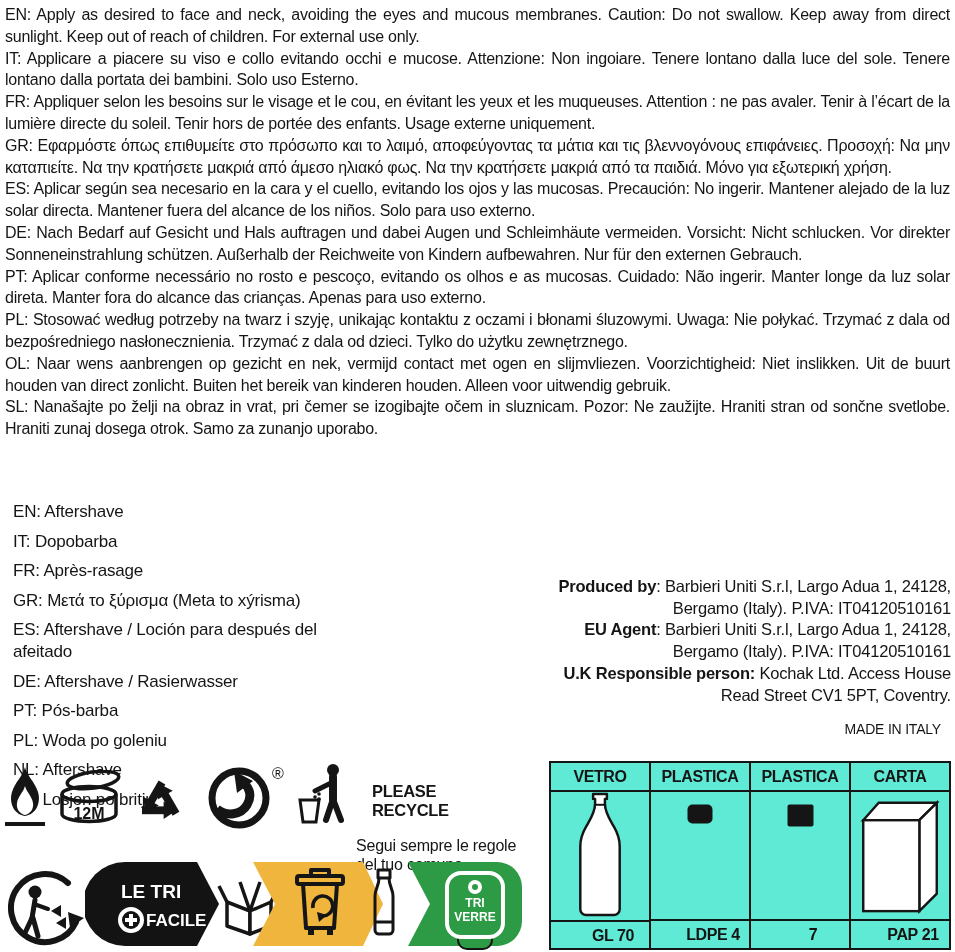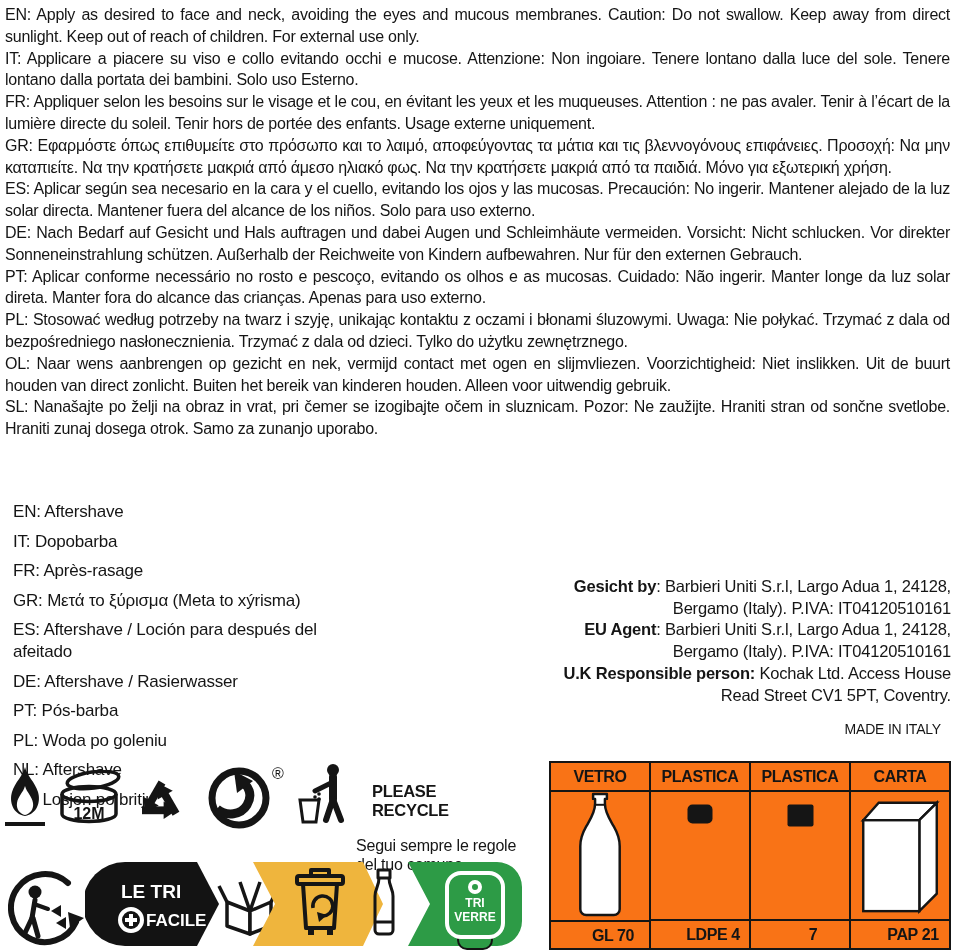--- a/index.html
+++ b/index.html
@@ -36,21 +36,21 @@
     font-size:14px;font-weight:normal;letter-spacing:-0.2px;
   }
   
   .abs{position:absolute;}
   .recycle-note{position:absolute;left:356px;top:766px;width:165px;}
   .recycle-note .rn-title{font-size:16.5px;font-weight:bold;letter-spacing:-0.3px;margin:16px;}
   .recycle-note .rn-body{font-size:16px;line-height:19px;letter-spacing:-0.2px;margin:2px 0 0 0;}
   
   .sort-table{
     position:absolute;left:549px;top:761px;width:402px;height:189px;
-    border:2.5px solid #151515;display:flex;box-sizing:border-box;background:#f97316;
+    border:2.5px solid #151515;display:flex;box-sizing:border-box;background:#5eead4;
   }
   .t-col{flex:1;display:flex;flex-direction:column;border-left:2.5px solid #151515;min-width:0;}
   .t-col:first-child{border-left:none;}
   .t-head,.t-foot{
     height:27px;flex:0 0 27px;display:flex;align-items:center;justify-content:center;
     font-size:16px;font-weight:bold;letter-spacing:-0.4px;
   }
   .t-head{border-bottom:2.5px solid #151515;}
   .t-foot{border-top:2.5px solid #151515;padding-left:26px;}
   .t-body{flex:1;display:flex;align-items:center;justify-content:center;}
@@ -106,21 +106,21 @@
 
     <p class="n-line"><span>PL:</span> <span>Woda po goleniu</span></p>
 
     <p class="n-line"><span>NL:</span> <span>Aftershave</span></p>
 
     <p class="n-line"><span>SL:</span> <span>Losjon po britju</span></p>
   </div>
 
 <div class="producer">
 
-    <p class="p-line"><b>Gesicht by</b><span>: Barbieri Uniti S.r.l, Largo Adua 1, 24128,</span></p>
+    <p class="p-line"><b>Produced by</b><span>: Barbieri Uniti S.r.l, Largo Adua 1, 24128,</span></p>
 
     <p class="p-line"><b></b><span>Bergamo (Italy).  P.IVA: IT04120510161</span></p>
 
     <p class="p-line"><b>EU Agent</b><span>: Barbieri Uniti S.r.l, Largo Adua 1, 24128,</span></p>
 
     <p class="p-line"><b></b><span>Bergamo (Italy).  P.IVA: IT04120510161</span></p>
 
     <p class="p-line"><b>U.K Responsible person:</b><span> Kochak Ltd. Access House</span></p>
 
     <p class="p-line"><b></b><span>Read Street CV1 5PT, Coventry.</span></p>

